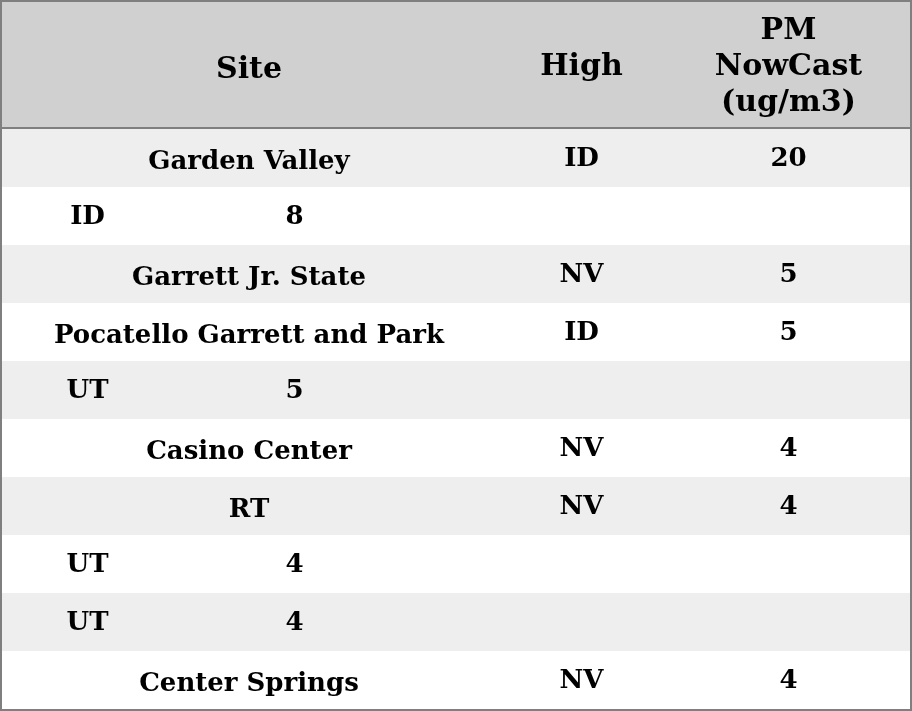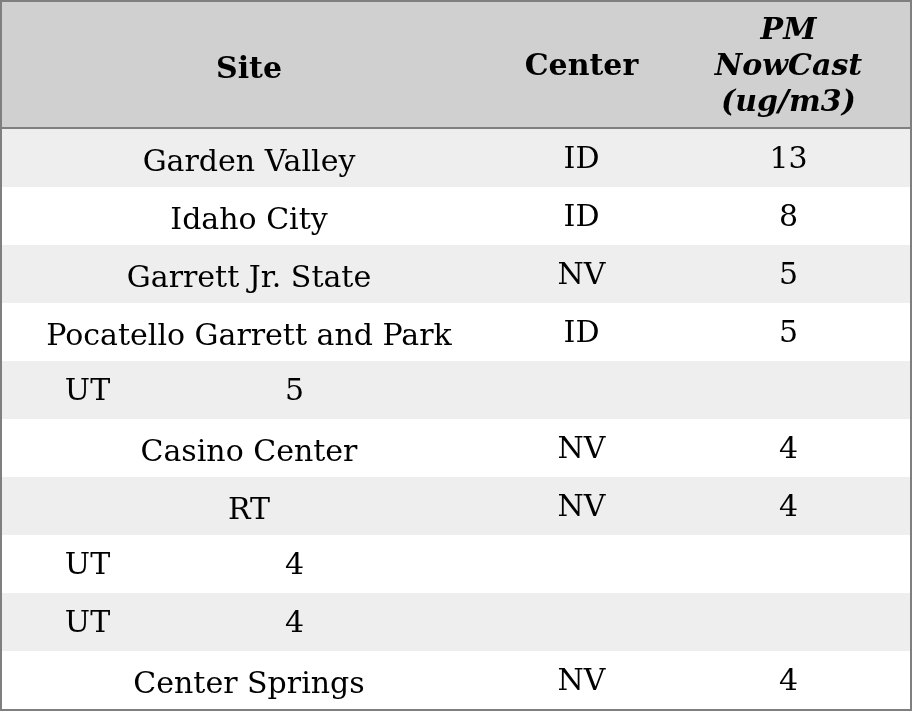--- a/index.html
+++ b/index.html
@@ -30,42 +30,41 @@
   .row{display:flex;height:58px;background:var(--row-bg);}
   .row:nth-child(odd){background:var(--stripe-bg);}
   .cell{
     display:flex;align-items:center;justify-content:center;
     text-align:center;
     overflow:hidden;
   }
   .col-site{width:494px;margin-top:6px;}
   .col-state{width:171px;}
   .col-pm{width:243px;}
-  .row .cell{font-size:30px;line-height:1.2;}
-  .pm-header{white-space:pre-line;font-style:italic;}
+  .row .cell{font-size:26px;line-height:1.2;font-weight:bold;}
+  .pm-header{white-space:pre-line;}
 </style>
 </head>
 <body>
 
 <div class="table">
   <div class="thead">
     <div class="cell col-site">Site</div>
-    <div class="cell col-state">Center</div>
+    <div class="cell col-state">High</div>
     <div class="cell col-pm pm-header">PM
 NowCast
 (ug/m3)</div>
   </div>
   <div class="tbody">
     <div class="row">
       <div class="cell col-site">Garden Valley</div>
       <div class="cell col-state">ID</div>
-      <div class="cell col-pm">13</div>
+      <div class="cell col-pm">20</div>
     </div>
     <div class="row">
-      <div class="cell col-site">Idaho City</div>
       <div class="cell col-state">ID</div>
       <div class="cell col-pm">8</div>
     </div>
     <div class="row">
       <div class="cell col-site">Garrett Jr. State</div>
       <div class="cell col-state">NV</div>
       <div class="cell col-pm">5</div>
     </div>
     <div class="row">
       <div class="cell col-site">Pocatello Garrett and Park</div>

